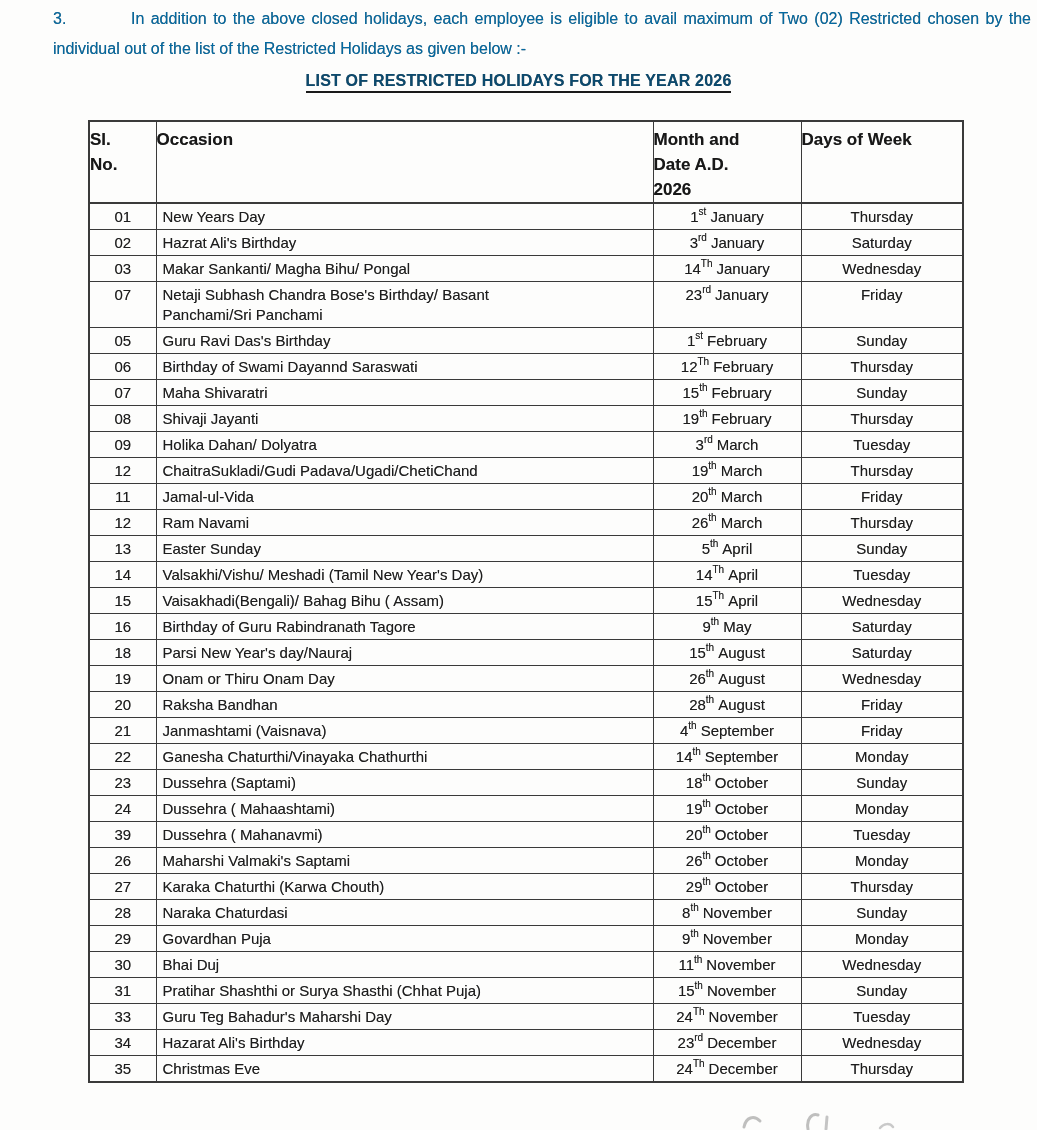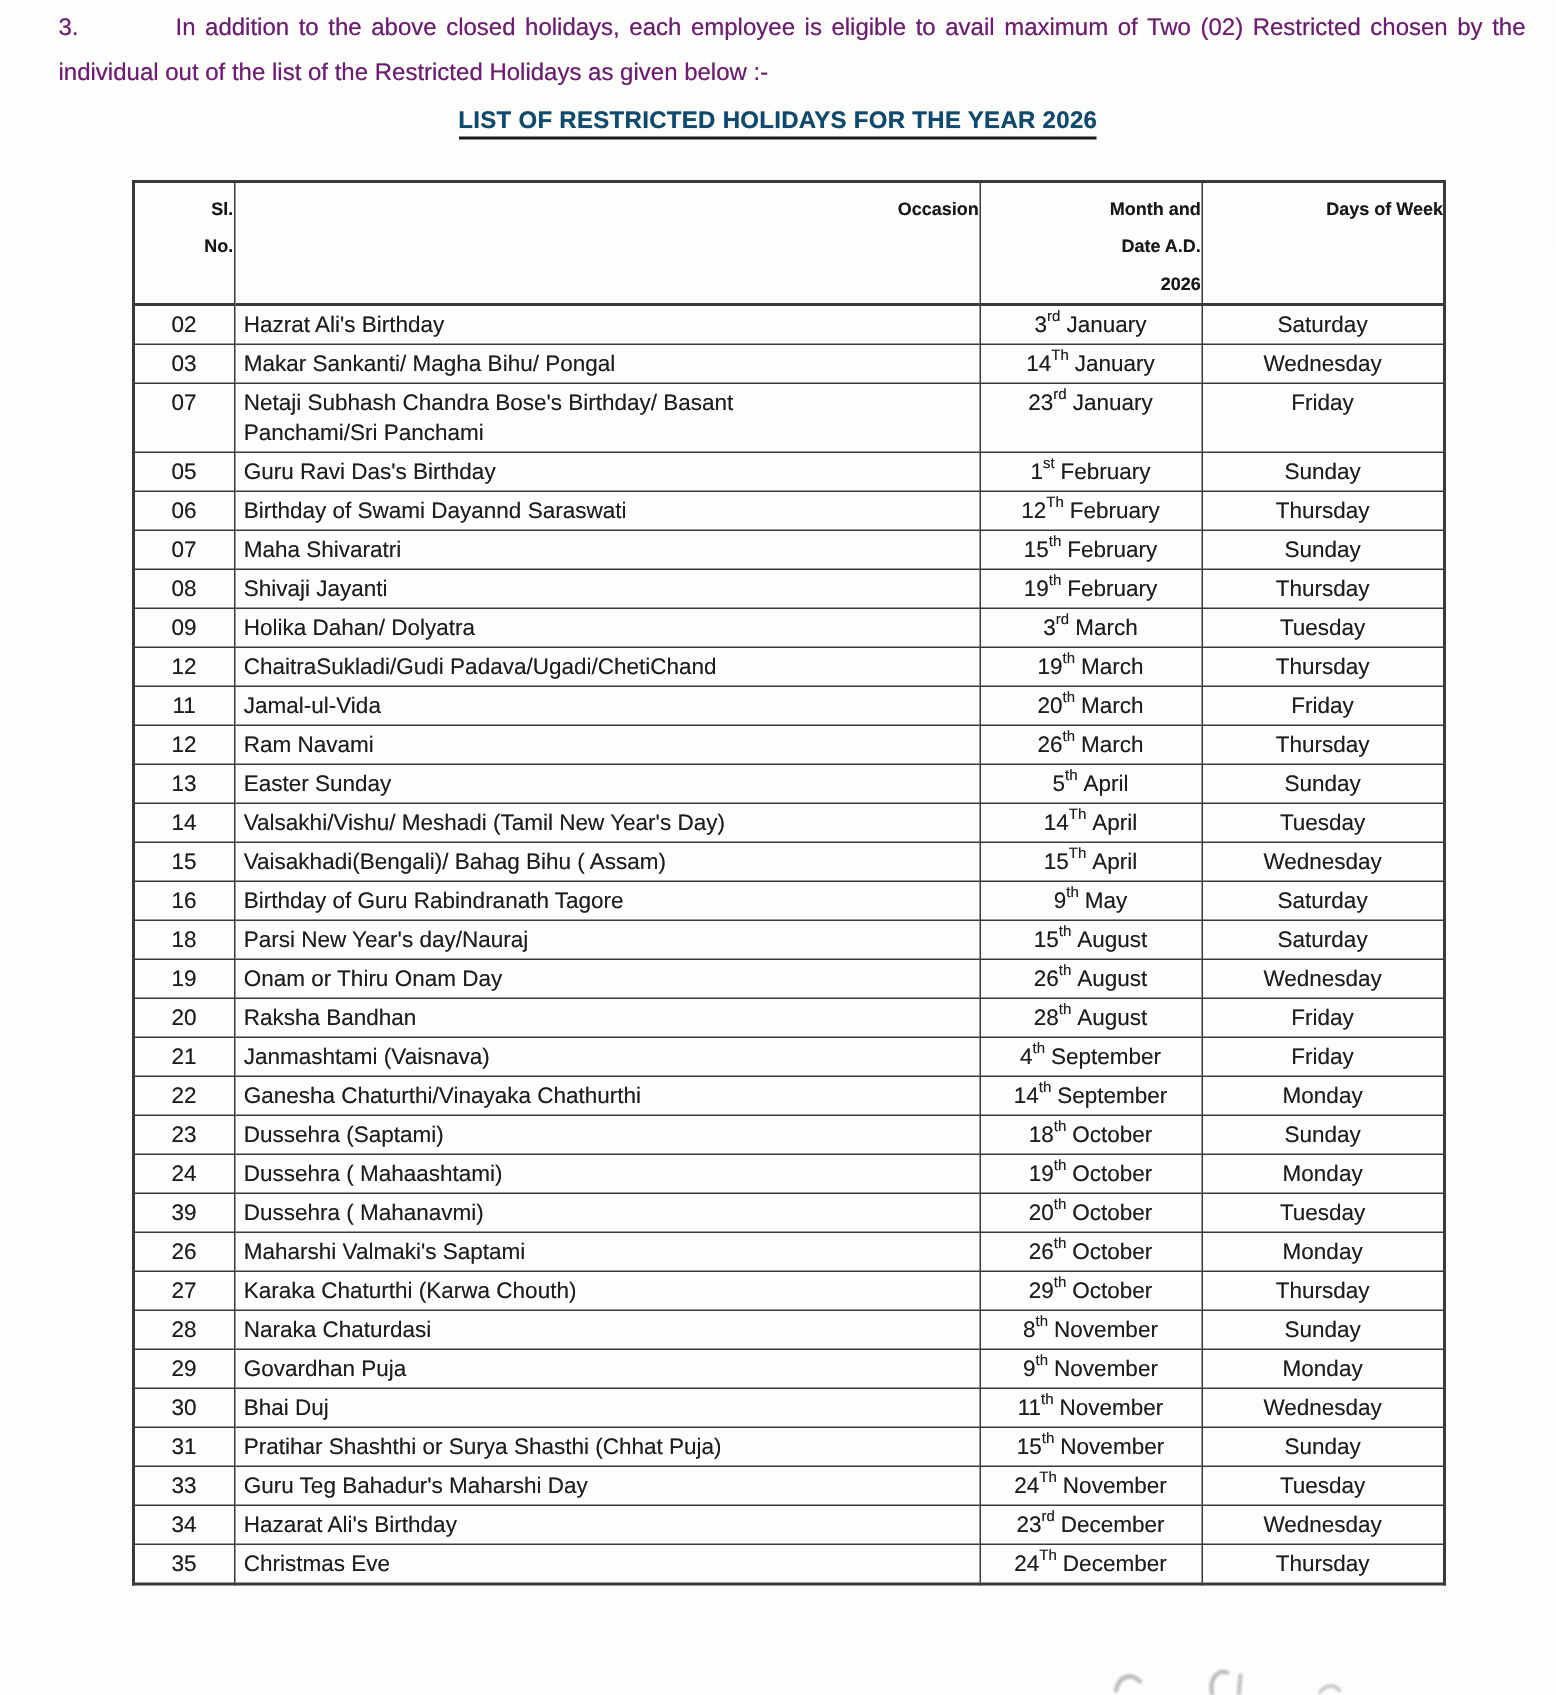--- a/index.html
+++ b/index.html
@@ -9,27 +9,27 @@
     width: 1037px;
     height: 1130px;
     background: #fdfdfc;
     overflow: hidden;
     font-family: "Liberation Sans", sans-serif;
     color: #1e1e1e;
   }
   
   .intro {
     position: absolute;
-    left: 39px;
+    left: 53px;
     top: 4px;
     width: 978px;
     font-size: 16px;
     line-height: 30px;
     text-align: justify;
-    color: #701a75;
+    color: #0369a1;
     text-shadow: 0 0 0.5px rgba(20,20,20,0.55);
   }
   .para-num {
     display: inline-block;
     width: 78px;
   }
   
   .title-wrap {
     position: absolute;
     left: 0;
@@ -62,22 +62,22 @@
   .col-occ  { width: 497px; }
   .col-date { width: 148px; }
   .col-wd   { width: 162px; }
   table.holidays, table.holidays th, table.holidays td {
     border: 1.5px solid #3a3a3a;
   }
   table.holidays { border-width: 2.5px; }
   table.holidays thead th {
     height: 76px;
     vertical-align: top;
-    text-align: right;
-    font-size: 12px;
+    text-align: left;
+    font-size: 17px;
     font-weight: bold;
     line-height: 25px;
     padding-top: 5px;
     white-space: pre-line;
     color: #181818;
     border-bottom-width: 2.5px;
   }
   table.holidays td {
     height: 25px;
     vertical-align: top;
@@ -128,20 +128,26 @@
         <th>Sl.
 No.</th>
         <th>Occasion</th>
         <th>Month and
 Date  A.D.
 2026</th>
         <th>Days of Week</th>
       </tr>
     </thead>
     <tbody>
+    <tr>
+      <td class="c-sl">01</td>
+      <td class="c-occ">New Years Day</td>
+      <td class="c-date"><span class="day">1</span><sup class="sfx">st</sup><span class="mon">January</span></td>
+      <td class="c-wd">Thursday</td>
+    </tr>
 
     <tr>
       <td class="c-sl">02</td>
       <td class="c-occ">Hazrat Ali's Birthday</td>
       <td class="c-date"><span class="day">3</span><sup class="sfx">rd</sup><span class="mon">January</span></td>
       <td class="c-wd">Saturday</td>
     </tr>
 
     <tr>
       <td class="c-sl">03</td>

